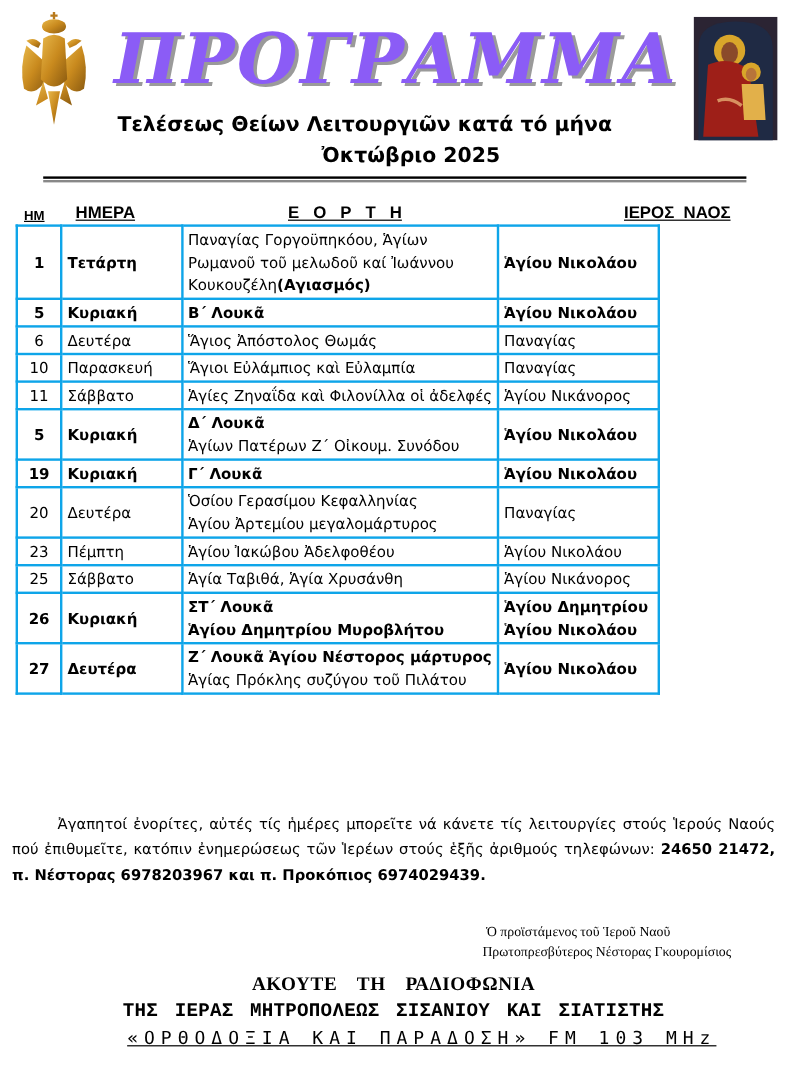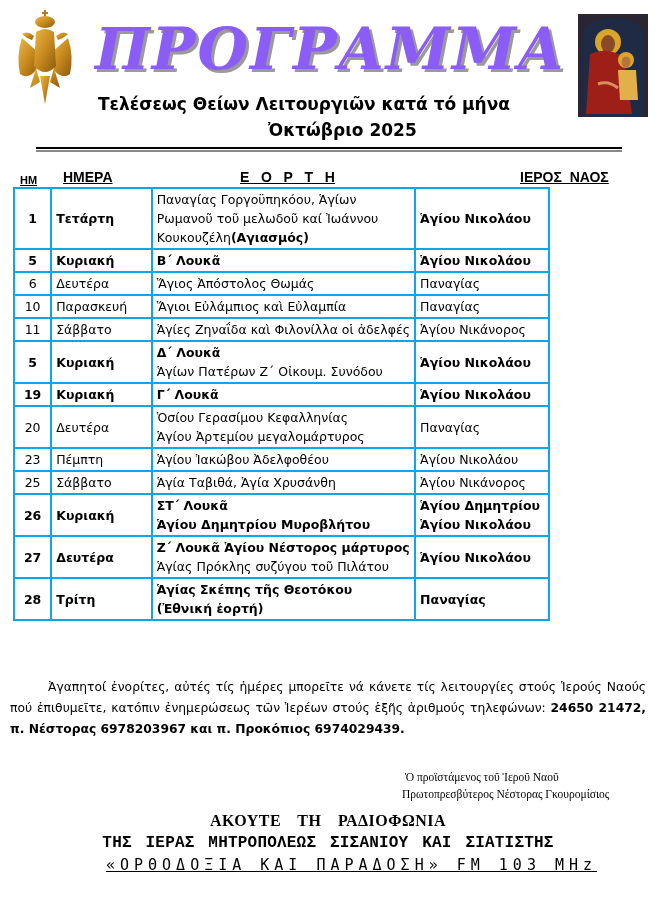--- a/index.html
+++ b/index.html
@@ -238,31 +238,20 @@
         <td class="c-num b">27</td>
         <td class="c-day b">Δευτέρα</td>
         <td class="c-feast">
           <span class="line b">Ζ΄ Λουκᾶ  Ἁγίου Νέστορος μάρτυρος</span>
           <span class="line"><span>Ἁγίας Πρόκλης συζύγου τοῦ Πιλάτου</span></span>
         </td>
         <td class="c-church b">
           <span class="line">Ἁγίου Νικολάου</span>
         </td>
       </tr>
-      <tr>
-        <td class="c-num b">28</td>
-        <td class="c-day b">Τρίτη</td>
-        <td class="c-feast">
-          <span class="line b"><span>Ἁγίας Σκέπης τῆς Θεοτόκου</span></span>
-          <span class="line b"><span>(Ἐθνική ἑορτή)</span></span>
-        </td>
-        <td class="c-church b">
-          <span class="line">Παναγίας</span>
-        </td>
-      </tr>
     </tbody>
 </table>
 
 <div class="notice"><span>Ἀγαπητοί ἐνορίτες, αὐτές τίς ἡμέρες μπορεῖτε νά κάνετε τίς λειτουργίες στούς Ἱερούς Ναούς πού ἐπιθυμεῖτε, κατόπιν ἐνημερώσεως τῶν Ἱερέων στούς ἑξῆς ἀριθμούς τηλεφώνων: </span><span class="b">24650 21472, π. Νέστορας 6978203967 και π. Προκόπιος 6974029439.</span></div>
 
 <div class="sig">
   <span style="display:block">Ὁ προϊστάμενος τοῦ Ἱεροῦ Ναοῦ</span>
   <span class="l2">Πρωτοπρεσβύτερος Νέστορας Γκουρομίσιος</span>
 </div>
 

